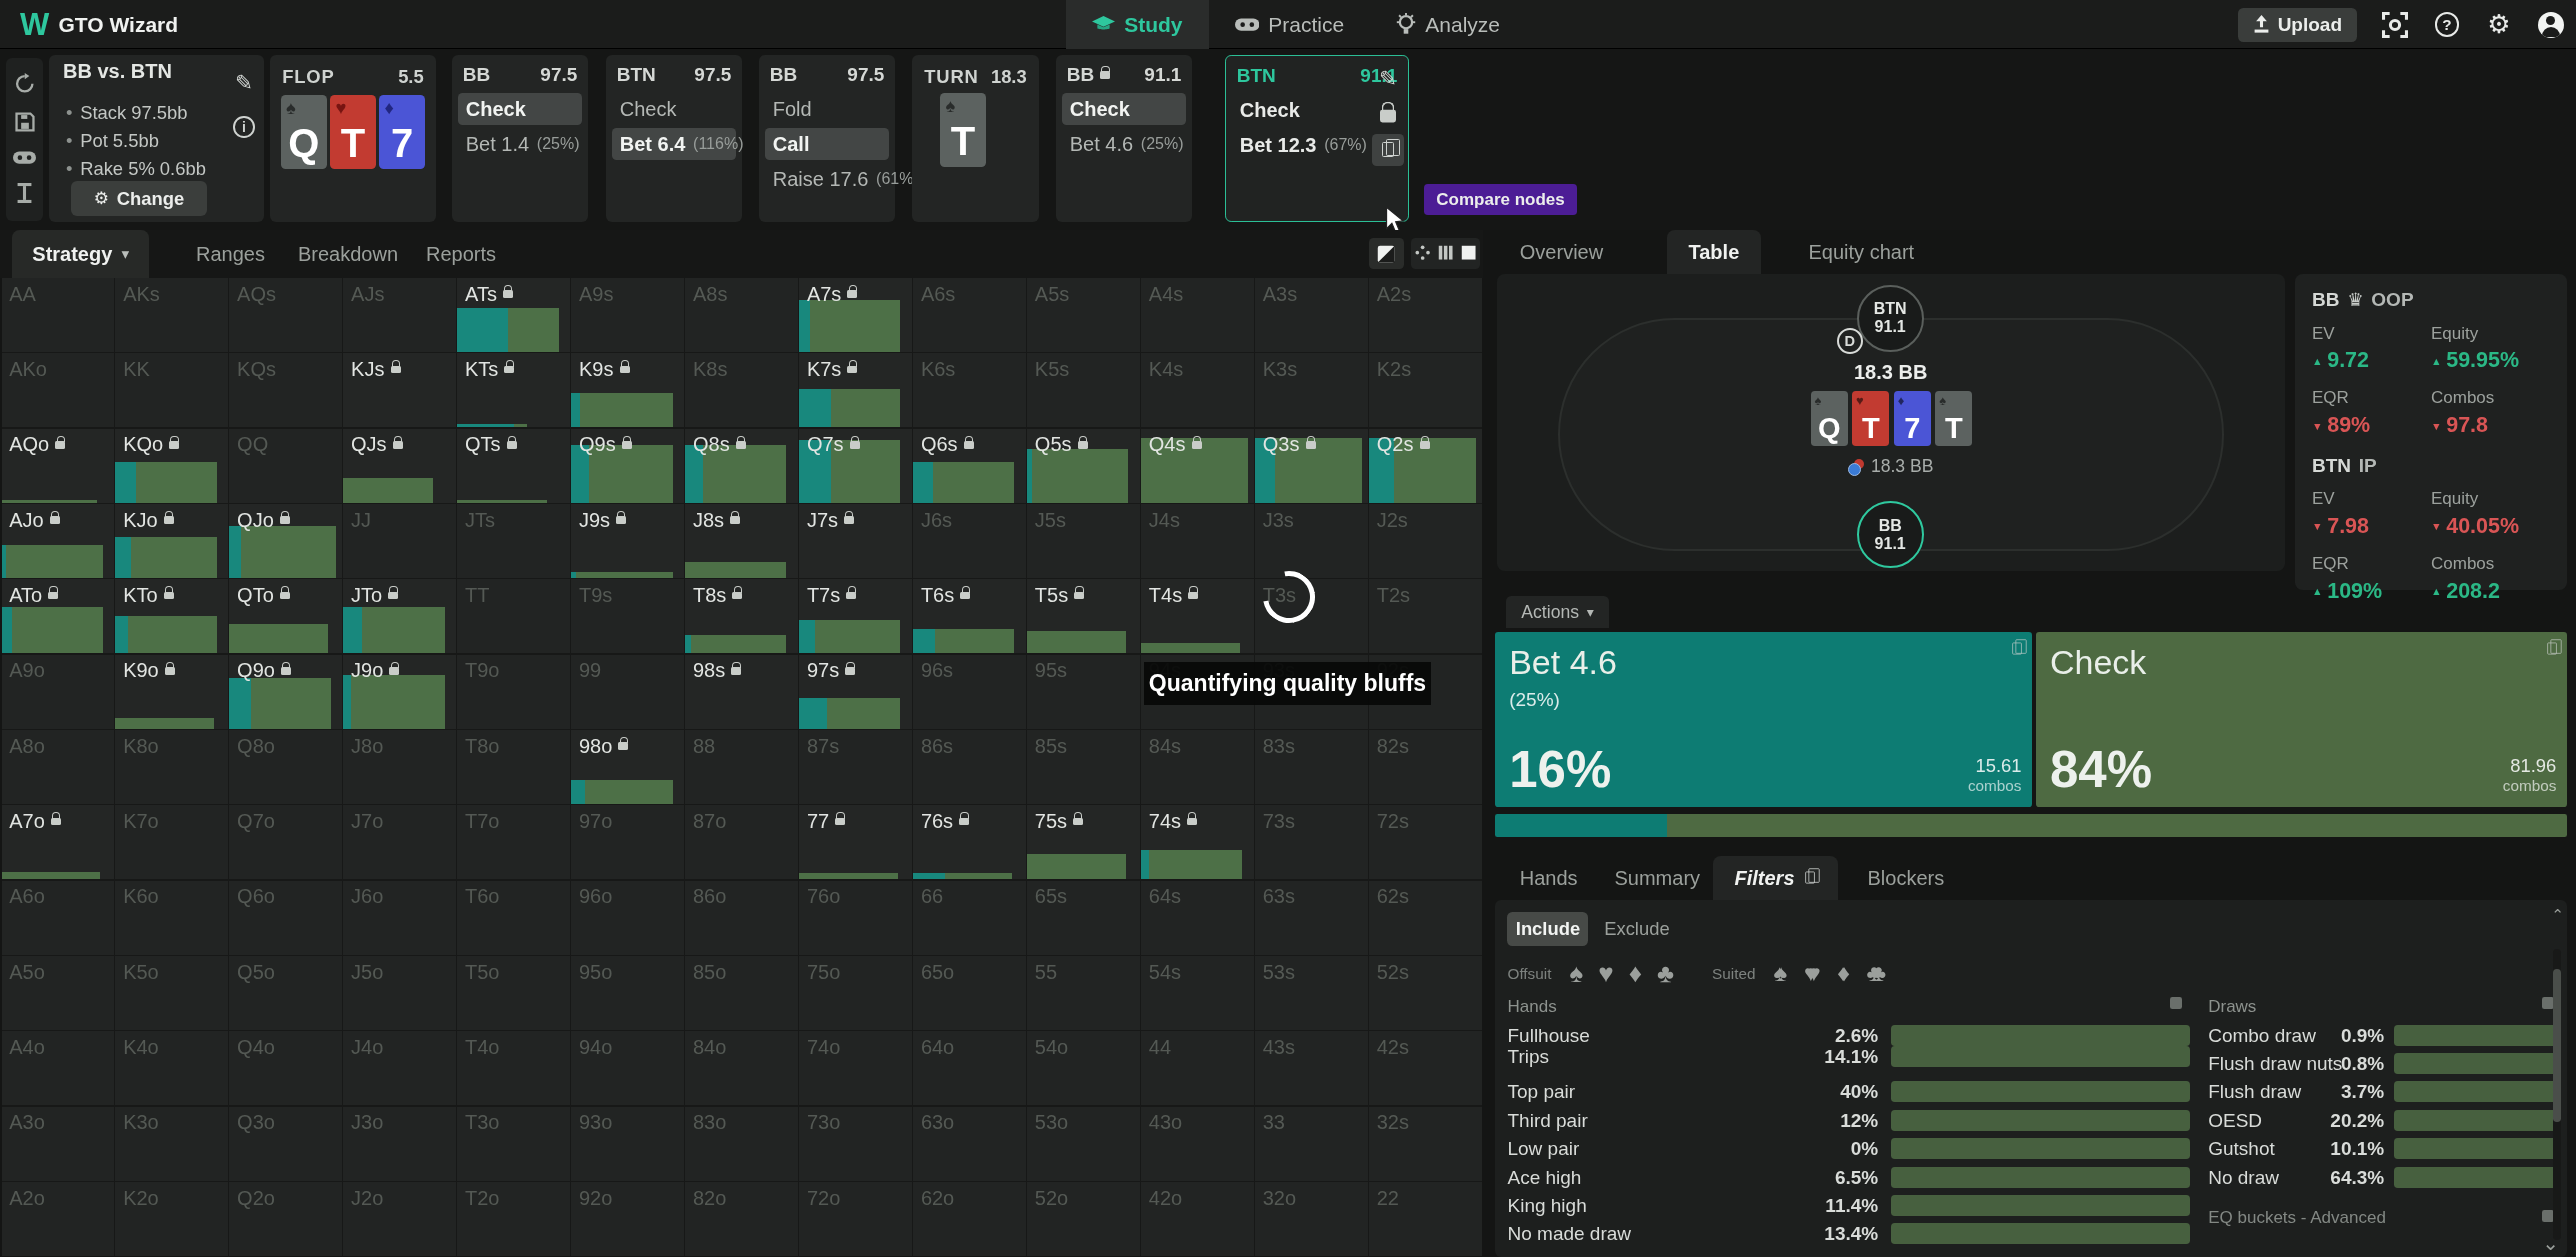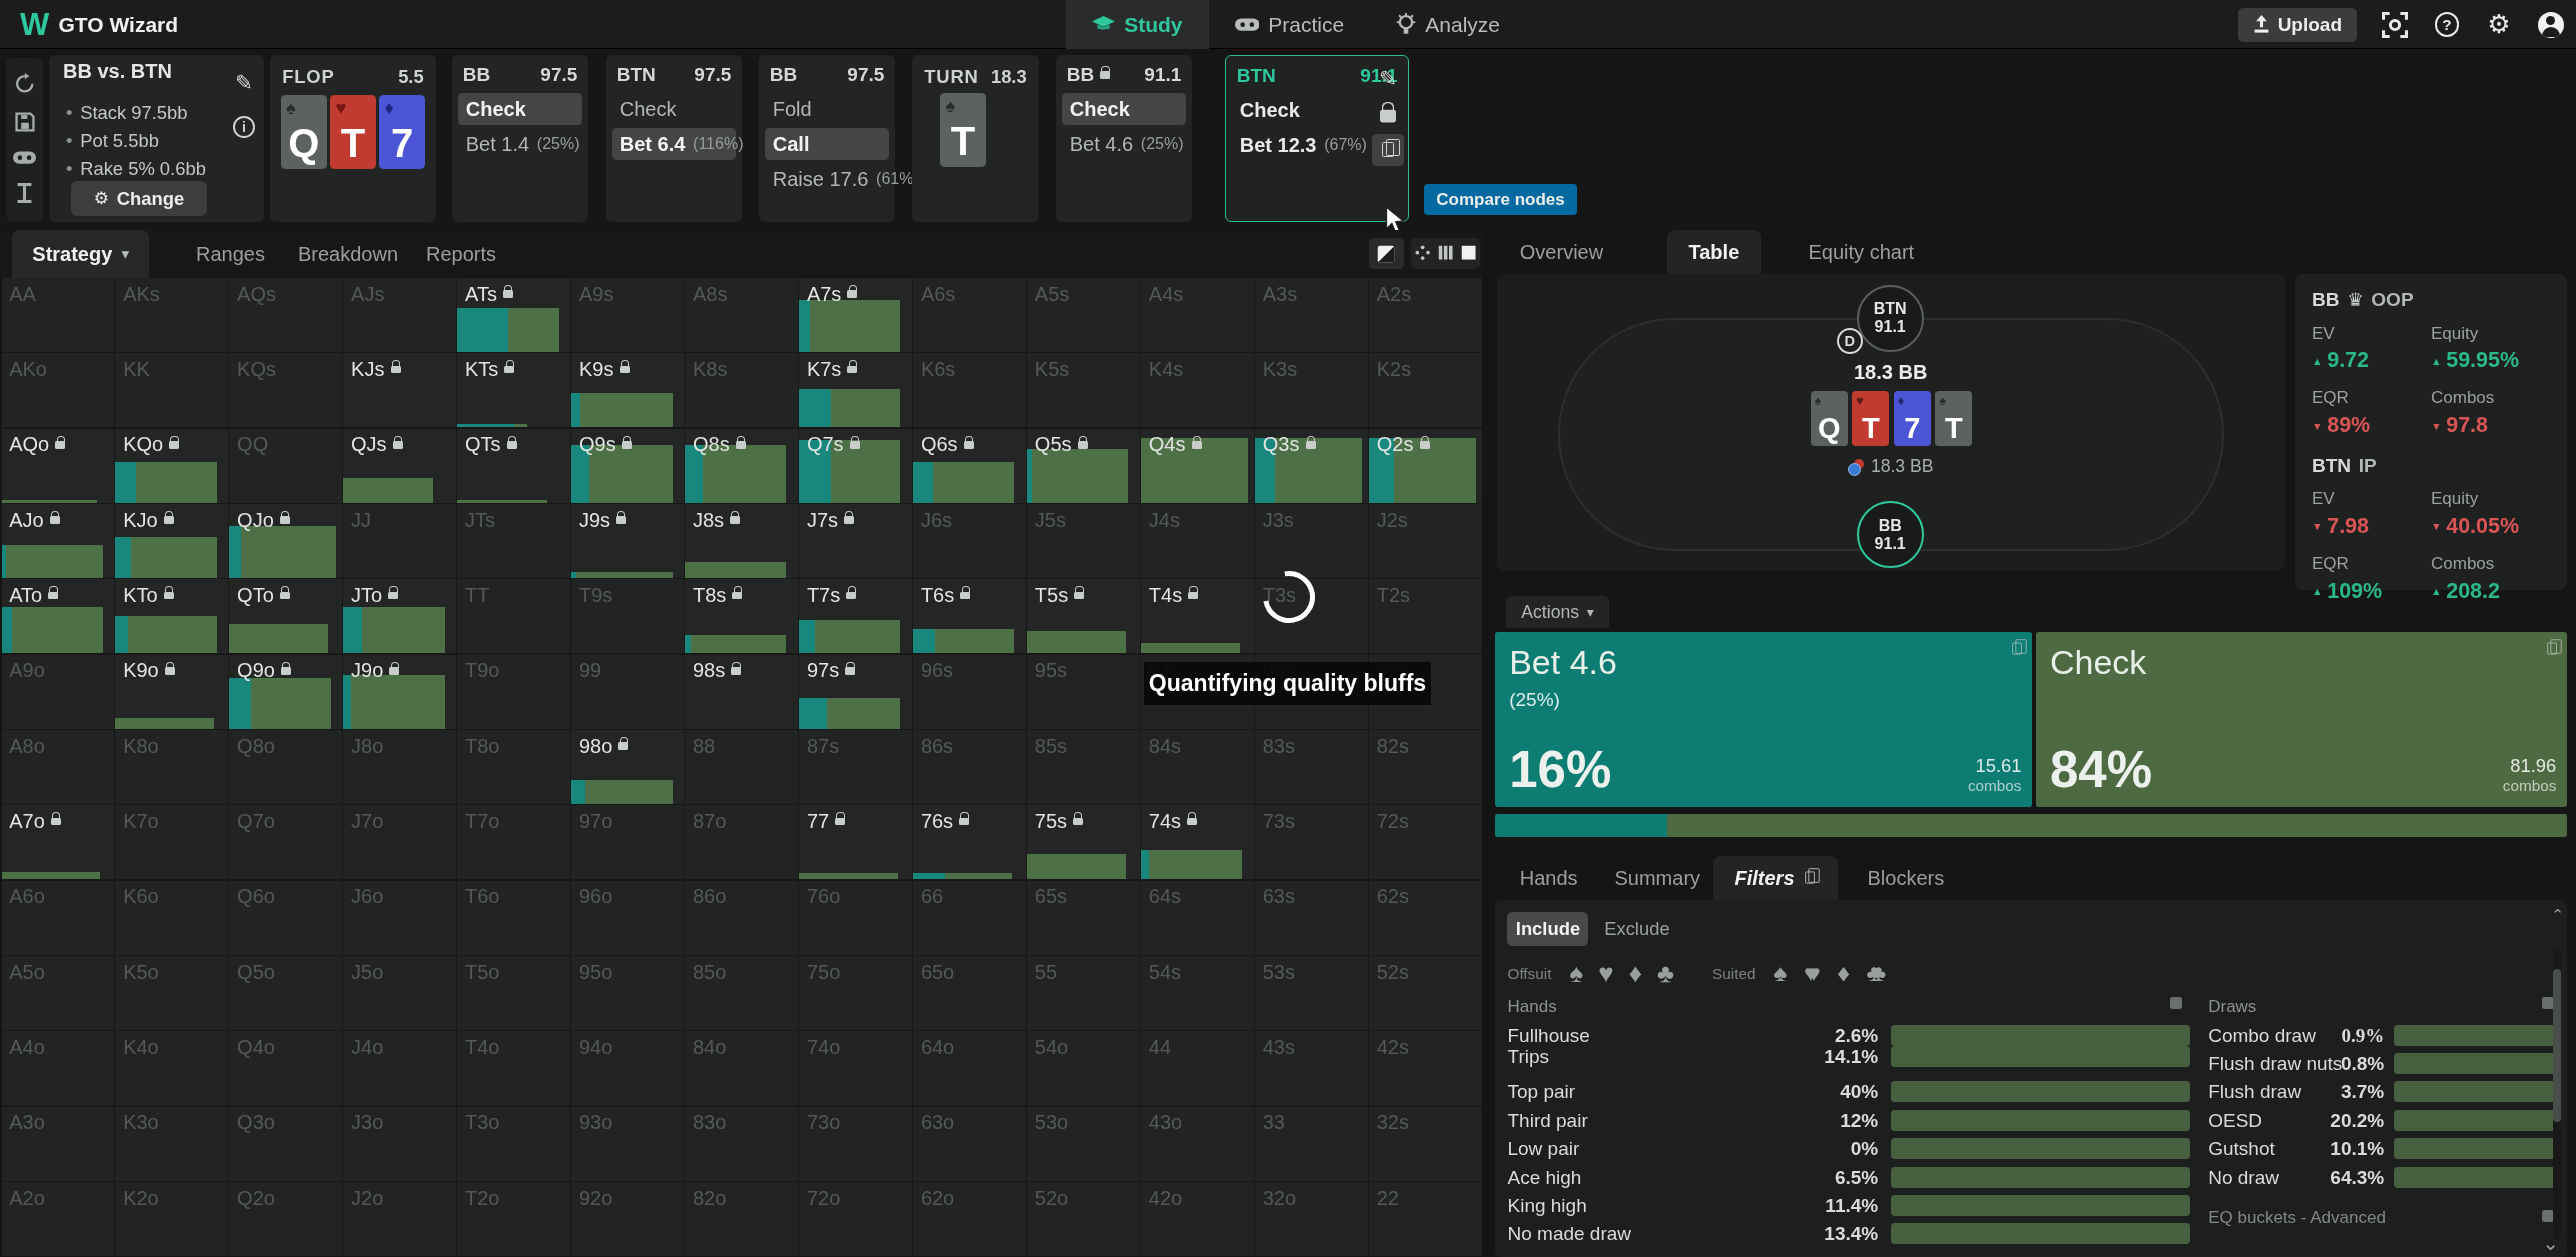--- a/index.html
+++ b/index.html
@@ -56,21 +56,21 @@
   .act { height:32px; display:flex; align-items:center; padding-left:7.7px; font-size:20px; color:#b4b8b5; margin-bottom:3.1px; border-radius:4.6px; white-space:nowrap; }
   .act.on { background:#434645; color:#f2f4f2; font-weight:bold; }
   .act .pct { font-size:16px; color:#989d9a; margin-left:7.7px; font-weight:normal; }
   .node.sel .act { color:#e8eae8; font-weight:bold; }
   .lk { display:inline-block; width:10px; height:7.7px; background:#c9cdc9; border-radius:1.5px; position:relative; margin-left:6.1px; }
   .lk::before { content:""; position:absolute; left:1.2px; top:-5.4px; width:6.1px; height:5.4px; border:1.9px solid #c9cdc9; border-bottom:none; border-radius:3.8px 3.8px 0 0; }
   #node-tools { position:absolute; left:1371px; top:17px; width:34px; display:flex; flex-direction:column; align-items:center; gap:14px; color:#cfd3d0; }
   .copy-ic { position:relative; width:12.3px; height:15.3px; border:1.9px solid #cfd3d0; border-radius:1.5px; }
   .copy-ic::after { content:""; position:absolute; left:3.1px; top:-4.6px; width:12.3px; height:15.3px; border:1.9px solid #cfd3d0; border-radius:1.5px; }
   #compare-btn { width:32px; height:32px; background:#3f4241; border-radius:4.6px; display:flex; align-items:center; justify-content:center; }
-  #compare-tooltip { position:absolute; left:1424px; top:135px; height:31px; background:#0369a1; border-radius:3.8px; display:flex; align-items:center; padding:0 12.3px; font-size:17px; font-weight:bold; color:#eceeec; white-space:nowrap; }
+  #compare-tooltip { position:absolute; left:1424px; top:135px; height:31px; background:#4c1d95; border-radius:3.8px; display:flex; align-items:center; padding:0 12.3px; font-size:17px; font-weight:bold; color:#eceeec; white-space:nowrap; }
   #hand-cursor { position:absolute; left:1385px; top:158px; }
 
   
   #lefttabs { position:absolute; left:0; top:230px; width:1483px; height:48px; background:#161716; }
   .ltab { position:absolute; top:0; height:48px; display:flex; align-items:center; font-size:20px; color:#9ba09c; padding:0 20px; }
   .ltab.active { background:#272927; border-radius:7.7px 7.7px 0 0; color:#f0f2f0; font-weight:bold; }
   .ltab .caret { margin-left:9.2px; font-size:15.3px; color:#b9bdba; }
   #view-btn-single { position:absolute; left:1369px; top:8.4px; width:35px; height:31px; background:#2a2c2a; border-radius:4.6px; display:flex; align-items:center; justify-content:center; }
   #view-group { position:absolute; left:1411px; top:8.4px; width:69px; height:31px; background:#222423; border-radius:4.6px; display:flex; align-items:center; justify-content:space-around; }
   #matrix { position:absolute; left:1.5px; top:278px; width:1480px; height:978px; display:grid; grid-template-columns:repeat(13,1fr); grid-template-rows:repeat(13,1fr); gap:1.5px; background:#171817; }
@@ -1283,21 +1283,21 @@
             <span class="lp" style="left: 276px; width: 107px;">13.4%</span>
             <span class="lb" style="left: 396px; width: 299px;"><span class="fill" style="width: 12%;"></span></span>
           </div>
         </div>
 
       <div class="list-head" style="left:713px; top:97px;">Draws</div>
       <span class="sq-ic" style="left:1047px; top:97px;"></span>
       <div id="draws-rows">
           <div class="lrow" style="left: 0px; top: 123px; width: 1072px;">
             <span class="ll" style="left: 713px;">Combo draw</span>
-            <span class="lp" style="left: 782px; width: 107px; font-family: Liberation Serif, serif;">0.9%</span>
+            <span class="lp" style="left: 782px; width: 107px;">0.9%</span>
             <span class="lb" style="left: 899px; width: 163px;"><span class="fill" style="width: 22%;"></span></span>
           </div>
           <div class="lrow" style="left: 0px; top: 151px; width: 1072px;">
             <span class="ll" style="left: 713px;">Flush draw nuts</span>
             <span class="lp" style="left: 782px; width: 107px;">0.8%</span>
             <span class="lb" style="left: 899px; width: 163px;"><span class="fill" style="width: 0%;"></span></span>
           </div>
           <div class="lrow" style="left: 0px; top: 179px; width: 1072px;">
             <span class="ll" style="left: 713px;">Flush draw</span>
             <span class="lp" style="left: 782px; width: 107px;">3.7%</span>

